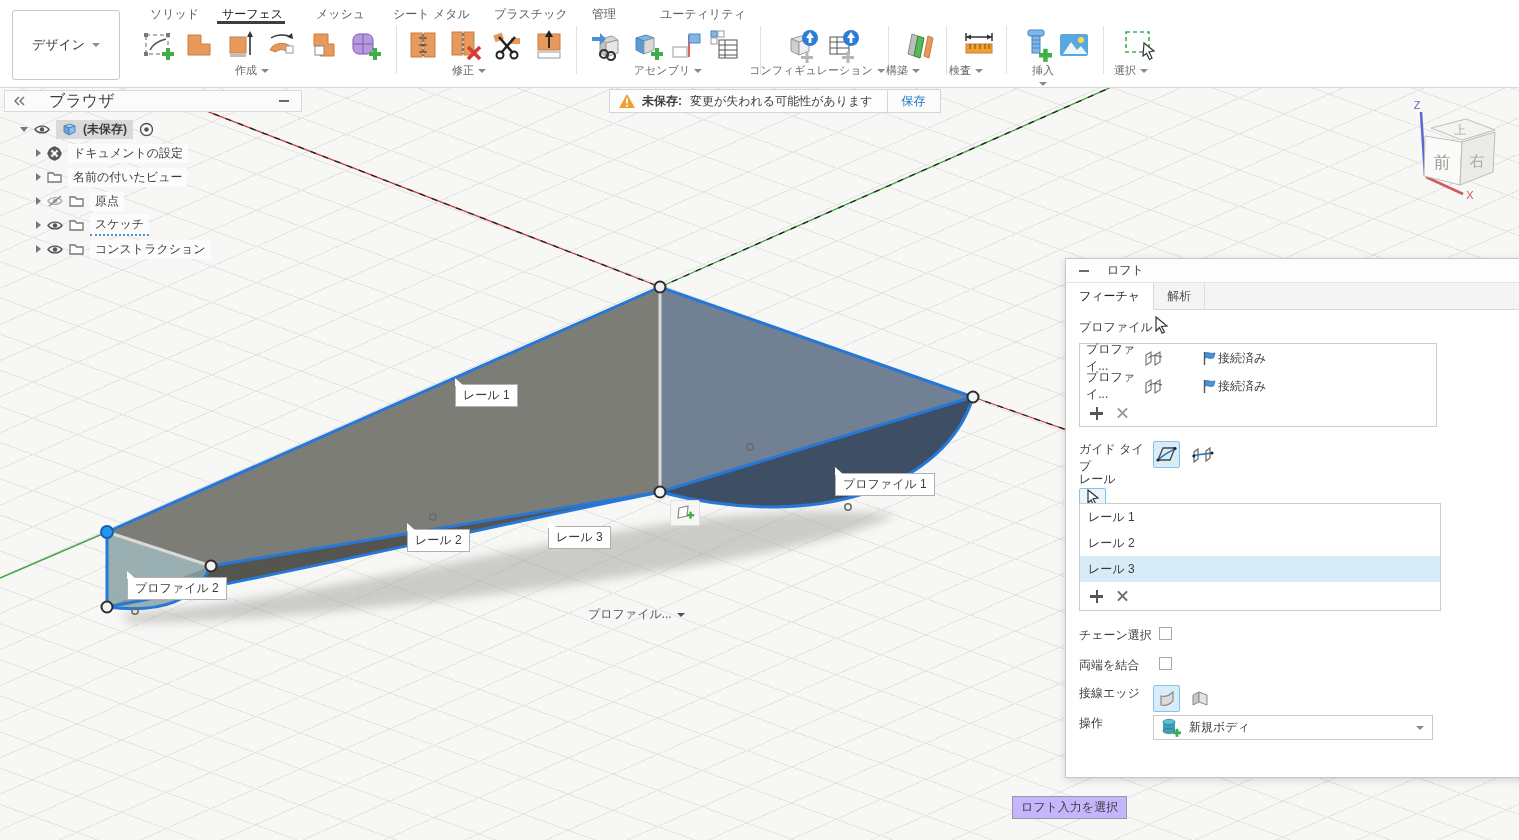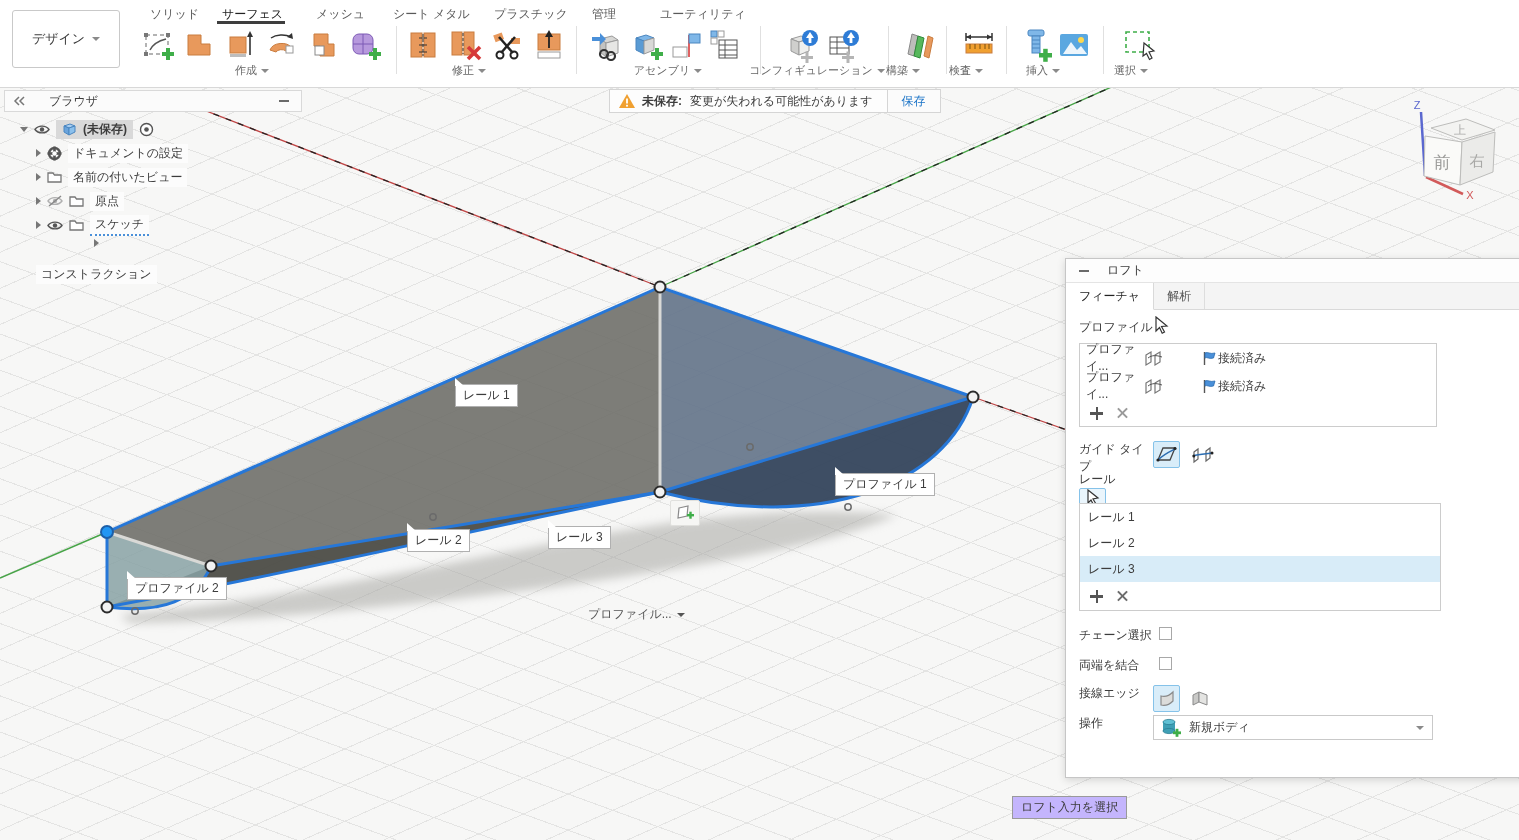--- a/index.html
+++ b/index.html
@@ -15,39 +15,39 @@
       repeating-linear-gradient(20deg,  transparent 0 33px, #e4e4e3 33px 34px),
       repeating-linear-gradient(156deg, transparent 0 32px, #e4e4e3 32px 33px),
       repeating-linear-gradient(20deg,  transparent 0 169px, #dbdbd9 169px 170px),
       repeating-linear-gradient(156deg, transparent 0 164px, #dbdbd9 164px 165px);
   }
   svg.scene { position:absolute; left:0; top:0; pointer-events:none; }
 
   
   .toolbar { position:absolute; left:0; top:0; width:1519px; height:88px;
     background:#fff; border-bottom:1px solid #d8d8d8; z-index:30; }
-  .design-btn { position:absolute; left:12px; top:10px; width:108px; height:58px;
+  .design-btn { position:absolute; left:12px; top:10px; width:108px; height:70px;
     border:1px solid #c9c9c9; border-radius:3px; background:#fff;
     display:flex; align-items:center; justify-content:center; gap:7px;
     font-size:13px; color:#3c3c3c; cursor:pointer; }
   .tab { position:absolute; top:6px; font-size:12px; color:#5a5a5a; cursor:pointer; white-space:nowrap; }
   .tab.active { color:#222; }
   .tab-underline { position:absolute; left:217px; top:21px; width:68px; height:3px; background:#3e3e3e; }
   .glabel { position:absolute; top:63px; transform:translateX(-50%);
     font-size:11px; color:#666; white-space:nowrap; display:flex; align-items:center; gap:4px; cursor:pointer;}
   .car { width:0; height:0; border-left:4px solid transparent; border-right:4px solid transparent;
     border-top:4px solid #8a8a8a; display:inline-block; }
   .sep { position:absolute; top:26px; height:48px; width:1px; background:#e0e0e0; }
   .tool { position:absolute; top:26px; width:36px; height:38px; cursor:pointer;
     display:flex; align-items:center; justify-content:center; }
 
   
   .browser-hd { position:absolute; left:4px; top:90px; width:298px; height:22px;
     background:#fbfbfb; border:1px solid #d9d9d9; z-index:20;
-    display:flex; align-items:center; font-size:12px; color:#3c3c3c; }
+    display:flex; align-items:center; font-size:16px; color:#3c3c3c; }
   .minusbar { width:10px; height:2px; background:#6a6a6a; display:inline-block; }
   .brow { position:absolute; display:flex; align-items:center; gap:6px; z-index:20;
     font-size:12px; color:#3c3c3c; height:20px; }
   .brow .lbl { background:#fcfcfc; padding:1px 5px; }
   .brow .sel-wrap { background:#d9d9d9; padding:1px 6px; display:flex; align-items:center; gap:6px; }
   .caret-r { width:0;height:0;border-top:4px solid transparent;border-bottom:4px solid transparent;border-left:5px solid #777; }
   .caret-d { width:0;height:0;border-left:4px solid transparent;border-right:4px solid transparent;border-top:5px solid #777; }
   .sketch-underline { border-bottom:2px dotted #4a90d9; }
 
   
@@ -446,21 +446,21 @@
         <i class="car"></i>
       </span>
     <span class="glabel" style="left:903px;">
       <span>構築</span>
         <i class="car"></i>
       </span>
     <span class="glabel" style="left:966px;">
       <span>検査</span>
         <i class="car"></i>
       </span>
-    <span class="glabel" style="left:1043px;">
+    <span class="glabel" style="left:1043px;flex-direction:column;">
       <span>挿入</span>
         <i class="car"></i>
       </span>
     <span class="glabel" style="left:1131px;">
       <span>選択</span>
         <i class="car"></i>
       </span>
   </div>
 
   <div class="browser-hd">
@@ -529,21 +529,21 @@
     <svg width="16" height="11" viewBox="0 0 16 11">
       <path d="M1,5.5 C4,1 12,1 15,5.5 C12,10 4,10 1,5.5 Z" fill="none" stroke="#555" stroke-width="1.4"></path>
       <circle cx="8" cy="5.5" r="2.2" fill="#555"></circle>
     </svg>
     <svg width="15" height="12" viewBox="0 0 15 12">
       <path d="M1,2 h5 l1.5,2 H14 v7 H1 Z" fill="#fff" stroke="#777" stroke-width="1.3"></path>
     </svg>
     <span class="lbl sketch-underline">スケッチ</span>
   </div>
 
-  <div class="brow" style="left:36px; top:239px;flex-direction:column;">
+  <div class="brow" style="left:36px; top:239px;">
     <i class="caret-r"></i>
     <svg width="16" height="11" viewBox="0 0 16 11">
       <path d="M1,5.5 C4,1 12,1 15,5.5 C12,10 4,10 1,5.5 Z" fill="none" stroke="#555" stroke-width="1.4"></path>
       <circle cx="8" cy="5.5" r="2.2" fill="#555"></circle>
     </svg>
     <svg width="15" height="12" viewBox="0 0 15 12">
       <path d="M1,2 h5 l1.5,2 H14 v7 H1 Z" fill="#fff" stroke="#777" stroke-width="1.3"></path>
     </svg>
     <span class="lbl">コンストラクション</span>
   </div>

